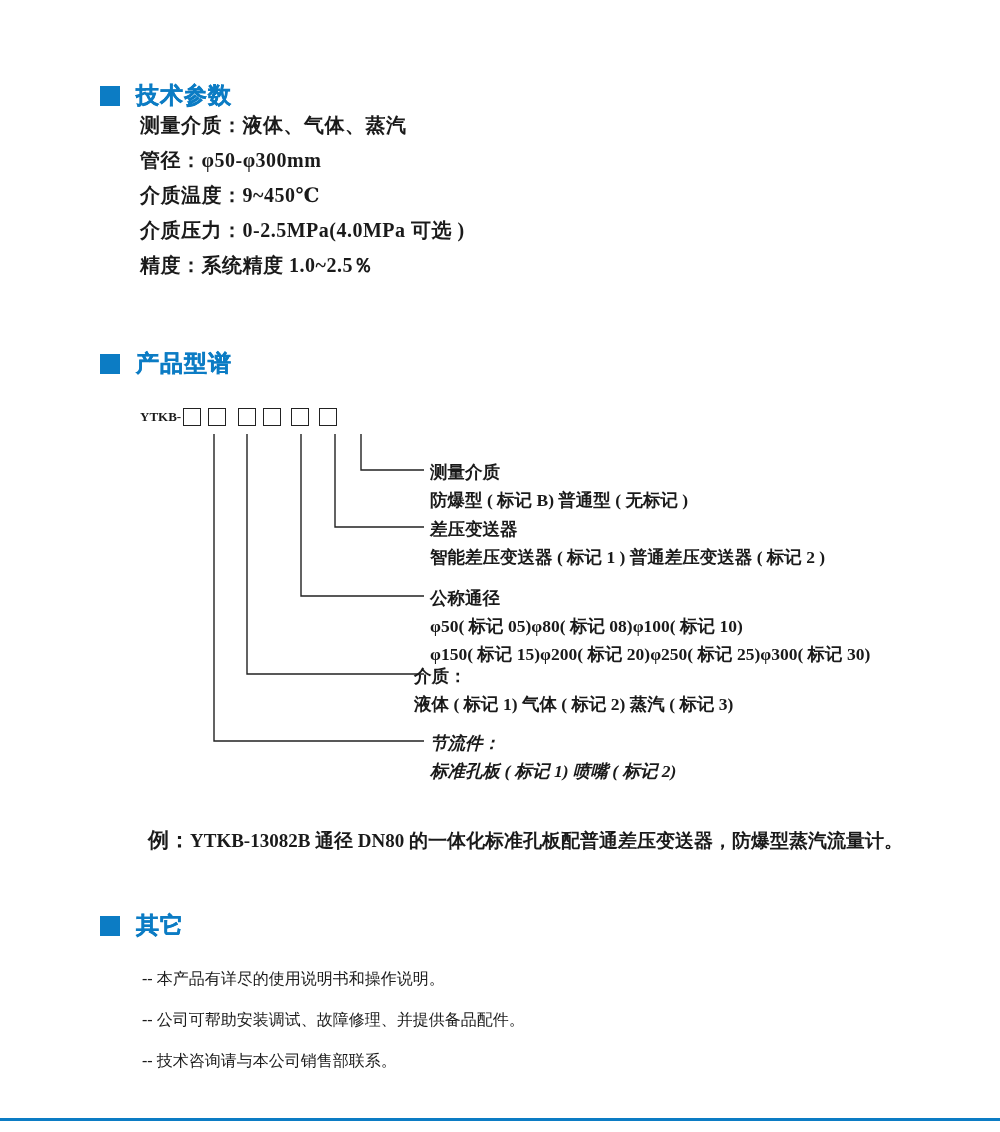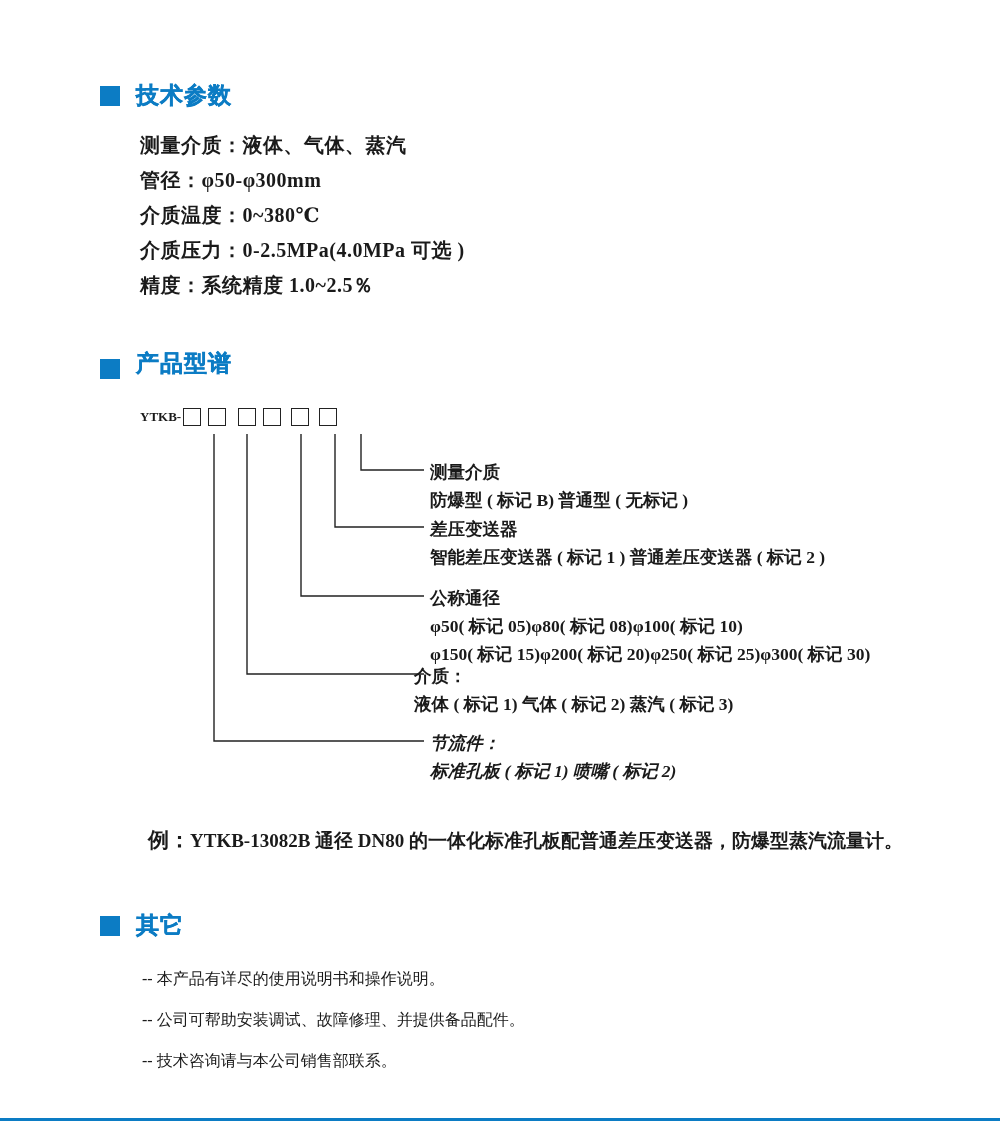--- a/index.html
+++ b/index.html
@@ -40,21 +40,21 @@
     font-size: 23px;
     color: #0c7cc4;
     letter-spacing: 1px;
     -webkit-text-stroke: 0.4px #0c7cc4;
   }
 
   
   .spec-list {
     position: absolute;
     left: 140px;
-    top: 128px;
+    top: 108px;
   }
   .spec-line {
     font-size: 20px;
     font-weight: bold;
     line-height: 35px;
     white-space: nowrap;
     letter-spacing: 0.5px;
   }
 
   
@@ -143,26 +143,26 @@
 <div class="page">
 
   <div class="section-head" style="left:100px; top:80px;">
     <span class="sq"></span>
     <span class="section-title">技术参数</span>
   </div>
 
   <div class="spec-list">
     <div class="spec-line">测量介质：液体、气体、蒸汽</div>
     <div class="spec-line">管径：φ50-φ300mm</div>
-    <div class="spec-line">介质温度：0~380℃</div>
+    <div class="spec-line">介质温度：9~450℃</div>
     <div class="spec-line">介质压力：0-2.5MPa(4.0MPa 可选 )</div>
     <div class="spec-line">精度：系统精度 1.0~2.5％</div>
   </div>
 
-  <div class="section-head" style="left:100px; top:348px;align-items:flex-end;">
+  <div class="section-head" style="left:100px; top:348px;">
     <span class="sq"></span>
     <span class="section-title">产品型谱</span>
   </div>
 
   <div class="model-row">
     <span class="model-prefix">YTKB-</span>
     <span class="box"></span>
     <span class="gap-s"></span>
     <span class="box"></span>
     <span class="gap-l"></span>

